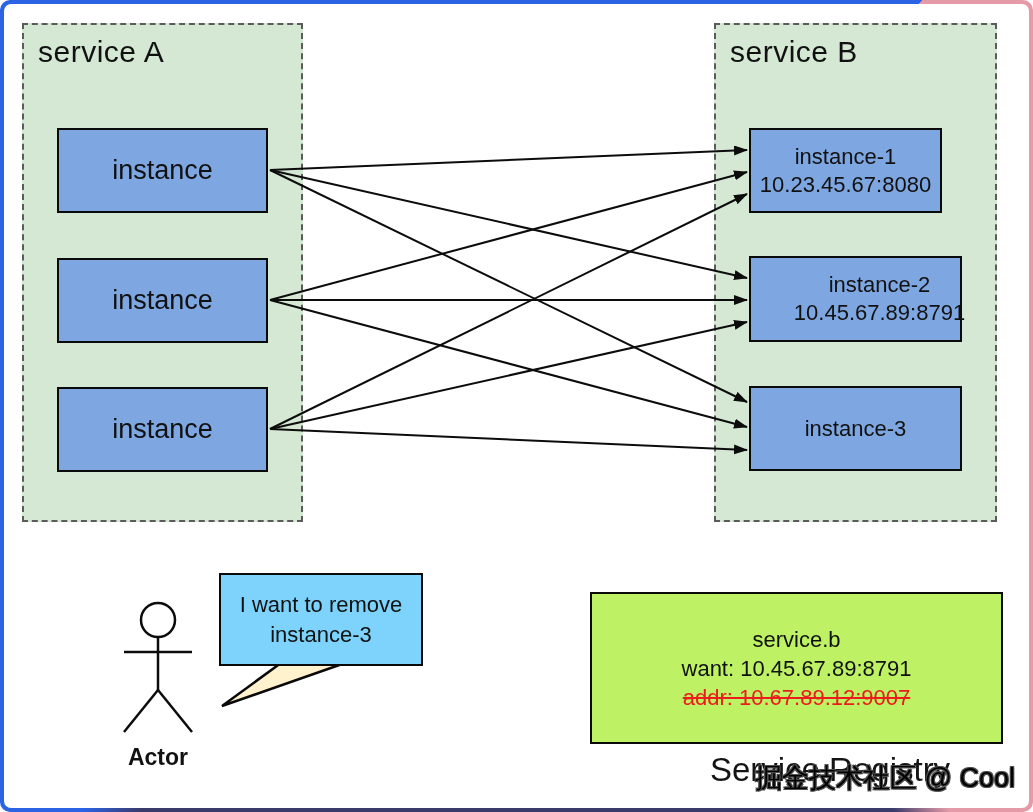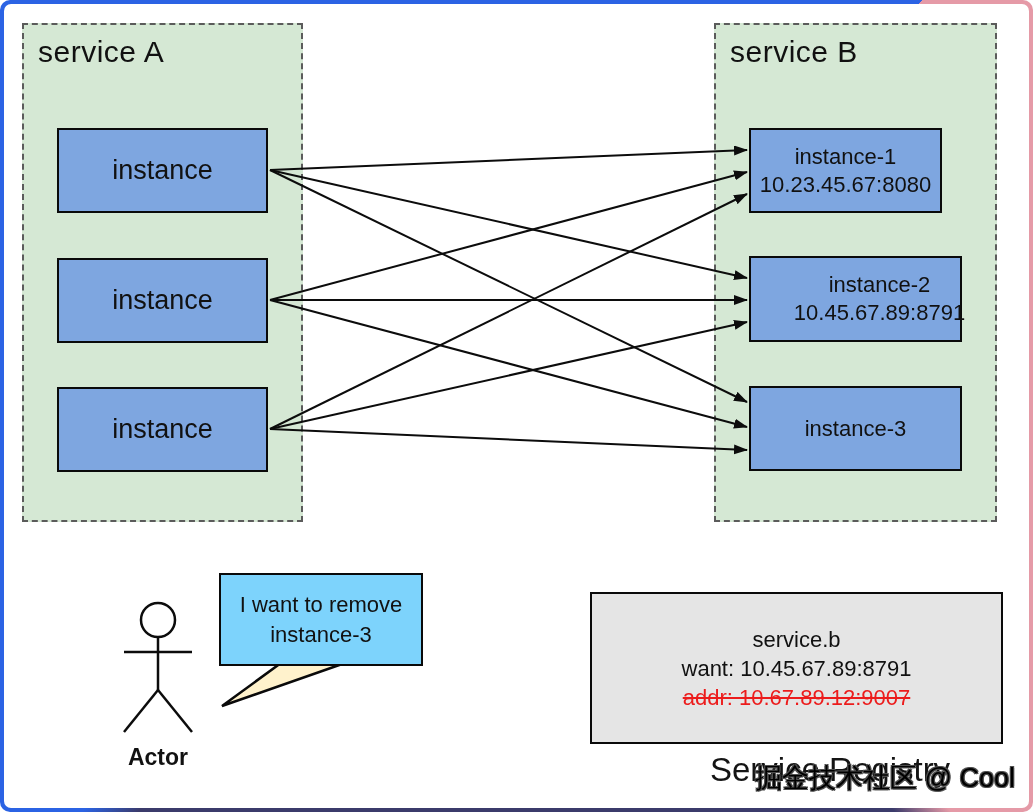--- a/index.html
+++ b/index.html
@@ -40,21 +40,21 @@
     background:#7dd3fc;border:2.5px solid #0a0a0a;box-sizing:border-box;
     display:flex;flex-direction:column;align-items:center;justify-content:center;
     font-size:22px;line-height:30px;text-align:center;z-index:5;margin-top:21px;
   }
   .actor-label{
     position:absolute;left:158px;top:744px;transform:translateX(-50%);
     font-size:23px;color:#111;font-weight:bold;
   }
   .registry{
     position:absolute;left:590px;top:592px;width:413px;height:152px;
-    background:#e5e5e5;border:2.5px solid #0a0a0a;box-sizing:border-box;
+    background:#bef264;border:2.5px solid #0a0a0a;box-sizing:border-box;
     display:flex;flex-direction:column;align-items:center;justify-content:center;
     font-size:22px;line-height:29px;text-align:center;
   }
   .registry .removed{color:#ec1c1c;text-decoration:line-through;text-decoration-thickness:2px;}
   .registry-caption{
     position:absolute;left:830px;top:751px;transform:translateX(-50%);
     font-size:33px;color:#141414;white-space:nowrap;z-index:6;
   }
   .watermark{
     position:absolute;right:18px;top:760px;z-index:7;

